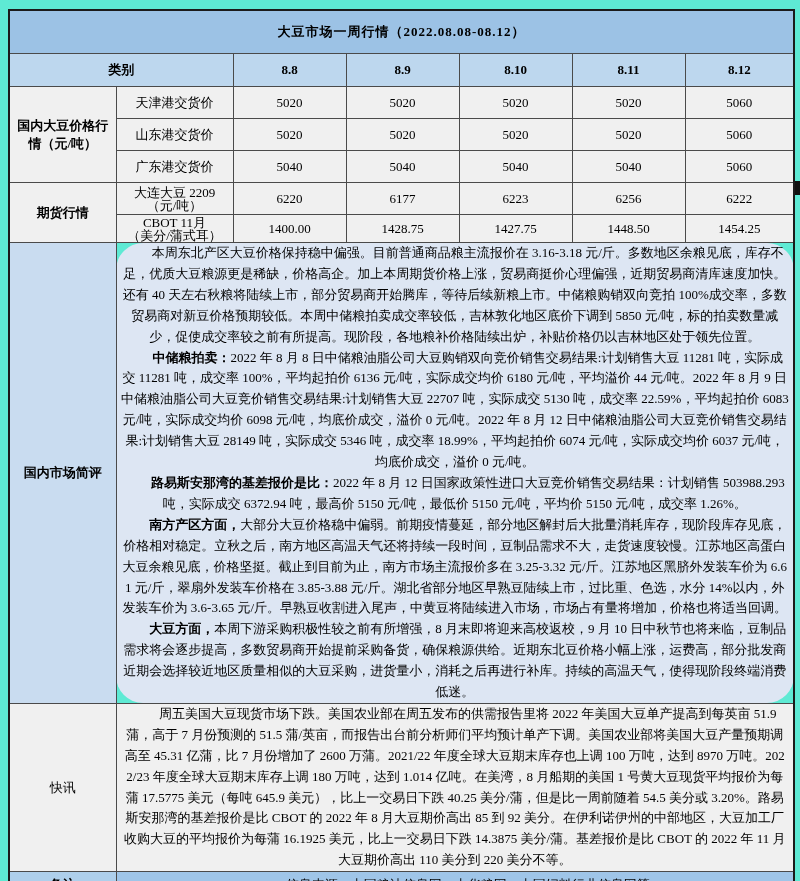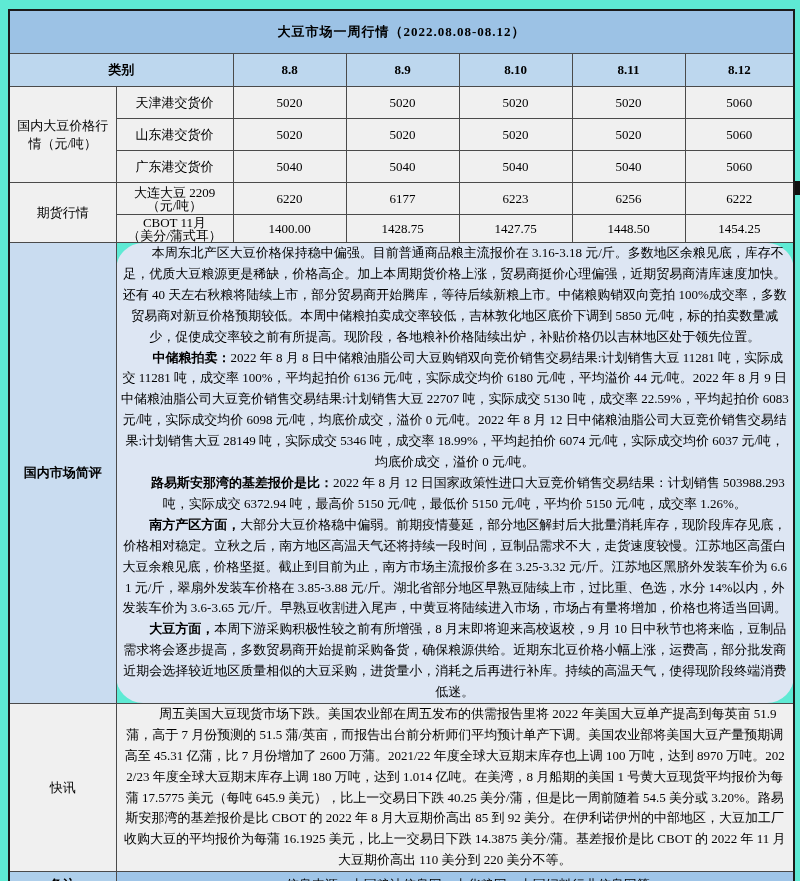--- a/index.html
+++ b/index.html
@@ -13,21 +13,21 @@
     border-collapse:collapse; table-layout:fixed; width:785px;
     border:2px solid #1b1b1b;
   }
   table.grid td {
     border:1px solid #4a4a4a; padding:0 4px; font-size:13px;
     text-align:center; vertical-align:middle; word-break:break-all;
   }
   .title-cell { background:#9cc2e5; height:42px; font-size:17px; font-weight:bold; letter-spacing:1px; }
   .hdr { background:#bdd7ee; height:32px; font-weight:bold;margin-left:47px; }
   .cell-plain { background:#f0f0f0; }
-  .seclabel { background:#f0f0f0; font-weight:normal; }
+  .seclabel { background:#f0f0f0; font-weight:bold; }
   .row-a td { height:31px; }
   .row-b td { height:31px; }
   .two-line { font-size:12px; line-height:13px;margin-left:20px; }
   .two-line span { display:block; }
   .commentary-label { background:#c9dcf0; font-weight:bold; }
   .commentary-body { background:#dde6f3;border-radius:27px; }
   .news-label { background:#f0f0f0; font-weight:normal; }
   .news-body { background:#f0f0f0; }
   .remark-label { background:#aecfeb; font-weight:bold; height:26px; }
   .remark-body { background:#9fc5e8; }

